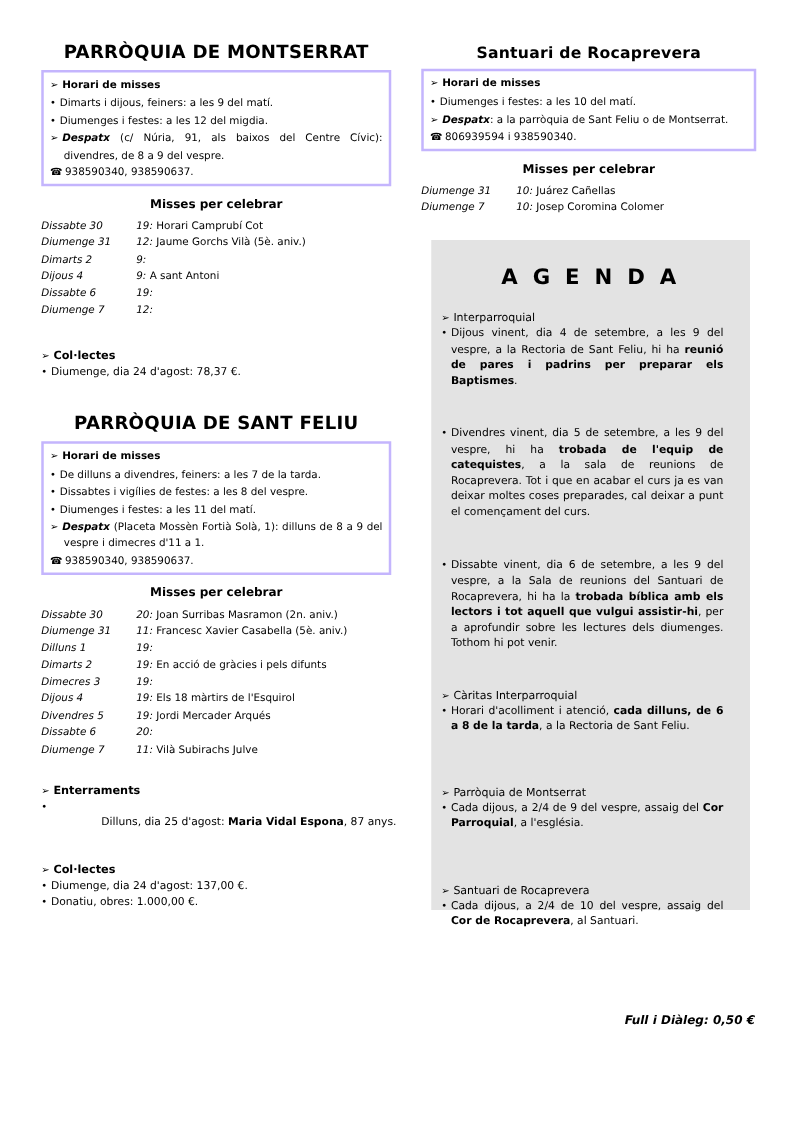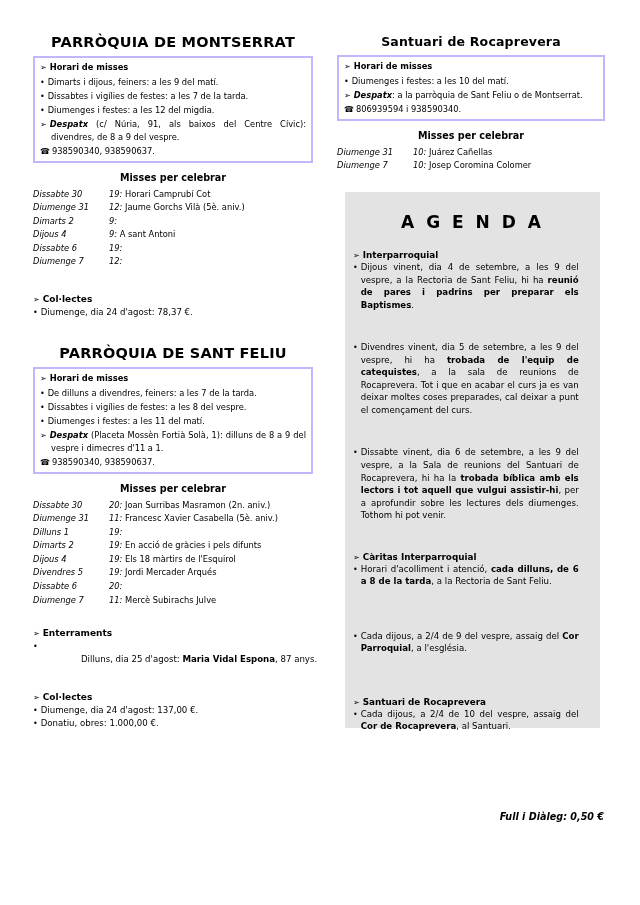--- a/index.html
+++ b/index.html
@@ -169,21 +169,21 @@
   }
   .agenda-title {
     text-align: center;
     font-weight: bold;
     font-size: 17px;
     letter-spacing: 3px;
     margin: 4px 0 18px 0;
   }
   .ag-group { margin-bottom: 4px; }
   .ag-head {
-    font-weight: bold;
+    font-weight: normal;
     font-size: 8.8px;
     margin: 0 0 1px 0;
   }
   .ag-item {
     font-size: 8.6px;
     line-height: 1.46;
     margin: 0 0 14px 0;
     padding-left: 10px;
     text-indent: -10px;
   }
@@ -219,23 +219,20 @@
       <div class="parish-title">PARRÒQUIA DE MONTSERRAT</div>
 
       <div class="infobox">
         <div class="ib-head">
           <span class="arrow">➢</span><span>Horari de misses</span>
         </div>
         <div class="ib-line">
           <span class="bullet-dot">•</span><span>Dimarts i dijous, feiners: a les 9 del matí.</span>
         </div>
         <div class="ib-line">
-          <span class="bullet-dot">•</span><span>Dissabtes i vigílies de festes: a les 7 de la tarda.</span>
-        </div>
-        <div class="ib-line">
           <span class="bullet-dot">•</span><span>Diumenges i festes: a les 12 del migdia.</span>
         </div>
         <div class="despatx-line">
           <span class="arrow">➢</span><span class="despatx-word">Despatx</span> <span>(c/ Núria, 91, als baixos del Centre Cívic): divendres, de 8 a 9 del vespre.</span>
         </div>
         <div class="phone-line">
           <span class="phone-icon">☎</span><span>938590340, 938590637.</span>
         </div>
       </div>
 
@@ -318,34 +315,38 @@
           </tr>
           <tr>
             <td class="m-day">Dilluns 1</td>
             <td class="m-det"><span class="m-hour">19:</span> <span></span></td>
           </tr>
           <tr>
             <td class="m-day">Dimarts 2</td>
             <td class="m-det"><span class="m-hour">19:</span> <span>En acció de gràcies i pels difunts</span></td>
           </tr>
           <tr>
+            <td class="m-day">Dimecres 3</td>
+            <td class="m-det"><span class="m-hour">19:</span> <span></span></td>
+          </tr>
+          <tr>
             <td class="m-day">Dijous 4</td>
             <td class="m-det"><span class="m-hour">19:</span> <span>Els 18 màrtirs de l'Esquirol</span></td>
           </tr>
           <tr>
             <td class="m-day">Divendres 5</td>
             <td class="m-det"><span class="m-hour">19:</span> <span>Jordi Mercader Arqués</span></td>
           </tr>
           <tr>
             <td class="m-day">Dissabte 6</td>
             <td class="m-det"><span class="m-hour">20:</span> <span></span></td>
           </tr>
           <tr>
             <td class="m-day">Diumenge 7</td>
-            <td class="m-det"><span class="m-hour">11:</span> <span>Mercè Subirachs Julve</span></td>
+            <td class="m-det"><span class="m-hour">11:</span> <span>Vilà Subirachs Julve</span></td>
           </tr>
         </tbody>
       </table>
 
       <div class="section" style="margin-top:22px;">
         <div class="sec-head">
           <span class="arrow">➢</span><span>Enterraments</span>
         </div>
         <div class="sec-item just">
           <span class="bullet-dot">•</span><span class="txt"><span>Dilluns, dia 25 d'agost: </span><b class="nm">Maria Vidal Espona</b><span>, 87 anys.</span></span>
@@ -429,20 +430,23 @@
         <span class="arrow">➢</span><span>Càritas Interparroquial</span>
       </div>
       <div class="ag-item">
         <span class="bullet-dot">•</span><span class="body"><span>Horari d'acolliment i atenció, </span><b class="nm">cada dilluns, de 6 a 8 de la tarda</b><span>, a la Rectoria de Sant Feliu.</span></span>
       </div>
     </div>
 
     <div class="ag-spacer-lg" style="height:28px;"></div>
 
     <div class="ag-group">
+      <div class="ag-head">
+        <span class="arrow">➢</span><span>Parròquia de Montserrat</span>
+      </div>
       <div class="ag-item">
         <span class="bullet-dot">•</span><span class="body"><span>Cada dijous, a 2/4 de 9 del vespre, assaig del </span><b class="nm">Cor Parroquial</b><span>, a l'església.</span></span>
       </div>
     </div>
 
     <div class="ag-spacer-lg" style="height:28px;"></div>
 
     <div class="ag-group">
       <div class="ag-head">
         <span class="arrow">➢</span><span>Santuari de Rocaprevera</span>

